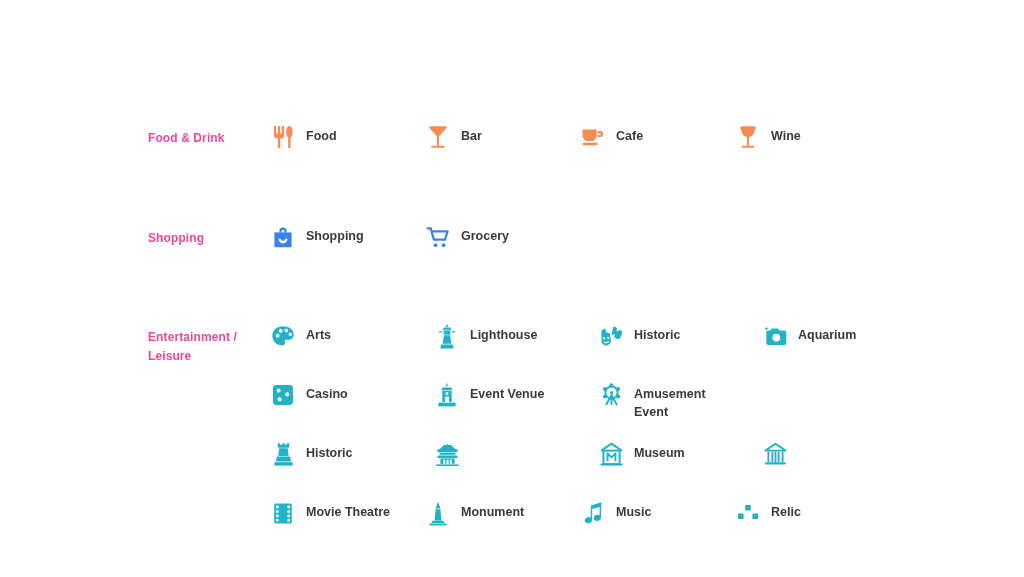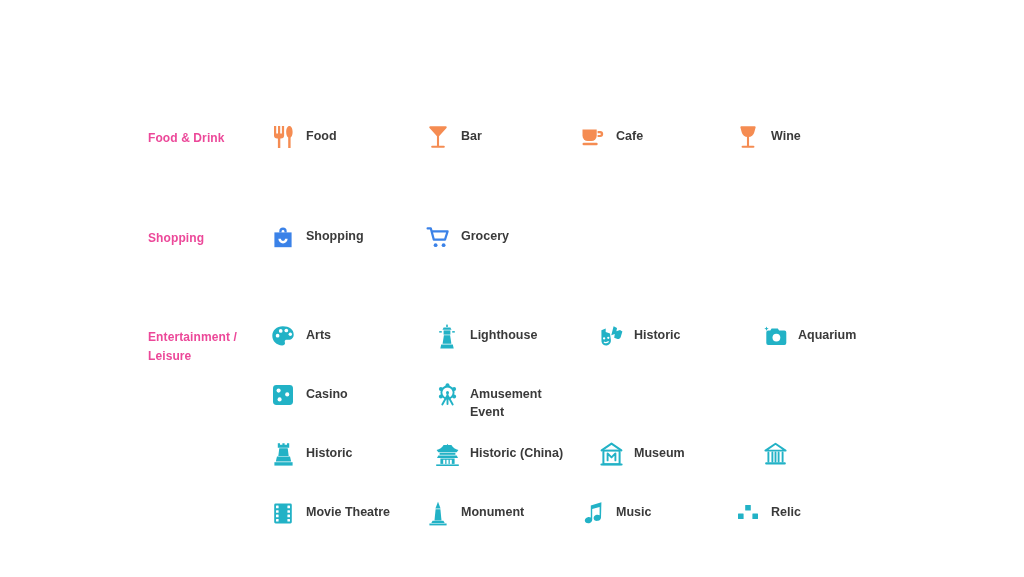--- a/index.html
+++ b/index.html
@@ -251,20 +251,33 @@
               <rect x="2" y="2" width="20" height="20" rx="3.4"></rect>
               <circle cx="7.6" cy="7.6" r="2.05" fill="#ffffff"></circle>
               <circle cx="16.2" cy="11.4" r="2.05" fill="#ffffff"></circle>
               <circle cx="8.6" cy="16.4" r="2.05" fill="#ffffff"></circle>
             </svg>
           </div>
           <div class="icon-label">Casino</div>
         </div>
 
 
+        <div class="icon-cell">
+          <div class="icon-box">
+            <svg width="22" height="24" viewBox="0 0 22 24" fill="#22B2C6">
+              <rect x="10.2" y="0.6" width="1.3" height="3"></rect>
+              <path d="M6.5 4.6h9l1 2.3h-11z"></path>
+              <rect x="6.3" y="7.6" width="9.4" height="11.4"></rect>
+              <path d="M2.4 19.6h17.2v3.8H2.4z"></path>
+              <path d="M9 13.6h4v5.4H9z" fill="#ffffff"></path>
+              <circle cx="11" cy="10.6" r="1.5" fill="#ffffff"></circle>
+            </svg>
+          </div>
+          <div class="icon-label">Event Venue</div>
+        </div>
 
         <div class="icon-cell">
           <div class="icon-box">
             <svg width="25" height="24" viewBox="0 0 25 24" fill="none" stroke="#22B2C6" stroke-width="1.9">
               <circle cx="12.5" cy="9.6" r="6.1"></circle>
               <circle cx="12.5" cy="2.2" r="2" fill="#22B2C6" stroke="none"></circle>
               <circle cx="19.1" cy="5.9" r="2" fill="#22B2C6" stroke="none"></circle>
               <circle cx="19.1" cy="13.4" r="2" fill="#22B2C6" stroke="none"></circle>
               <circle cx="5.9" cy="5.9" r="2" fill="#22B2C6" stroke="none"></circle>
               <circle cx="5.9" cy="13.4" r="2" fill="#22B2C6" stroke="none"></circle>
@@ -298,21 +311,20 @@
               <path d="M1.6 7.1c3-.8 5.6-2.9 7-5.2h7.8c1.4 2.3 4 4.4 7 5.2l-1.7 2.1H3.3z"></path>
               <rect x="4.6" y="9.8" width="15.8" height="2"></rect>
               <path d="M3.3 12.6h18.4l1.3 2.3H2z"></path>
               <rect x="5.4" y="15.5" width="14.2" height="5.4"></rect>
               <path d="M1.2 21.4h22.6v1.8H1.2z"></path>
               <rect x="8.2" y="16.8" width="2" height="4.1" fill="#ffffff"></rect>
               <rect x="11.5" y="16.8" width="2" height="4.1" fill="#ffffff"></rect>
               <rect x="14.8" y="16.8" width="2" height="4.1" fill="#ffffff"></rect>
             </svg>
           </div>
-          <div class="icon-label">Historic (China)</div>
         </div>
 
         <div class="icon-cell">
           <div class="icon-box">
             <svg width="23" height="24" viewBox="0 0 23 24" fill="none" stroke="#22B2C6" stroke-width="2">
               <path d="M1.6 8.4L11.5 1.6l9.9 6.8" stroke-linejoin="round" stroke-linecap="round"></path>
               <rect x="3.4" y="8.6" width="16.2" height="13.6"></rect>
               <path d="M1.4 22.4h20.2" stroke-linecap="round"></path>
               <path d="M7.6 18.4v-7l3.9 4 3.9-4v7" stroke-linejoin="round" stroke-linecap="round" stroke-width="1.9"></path>
             </svg>

